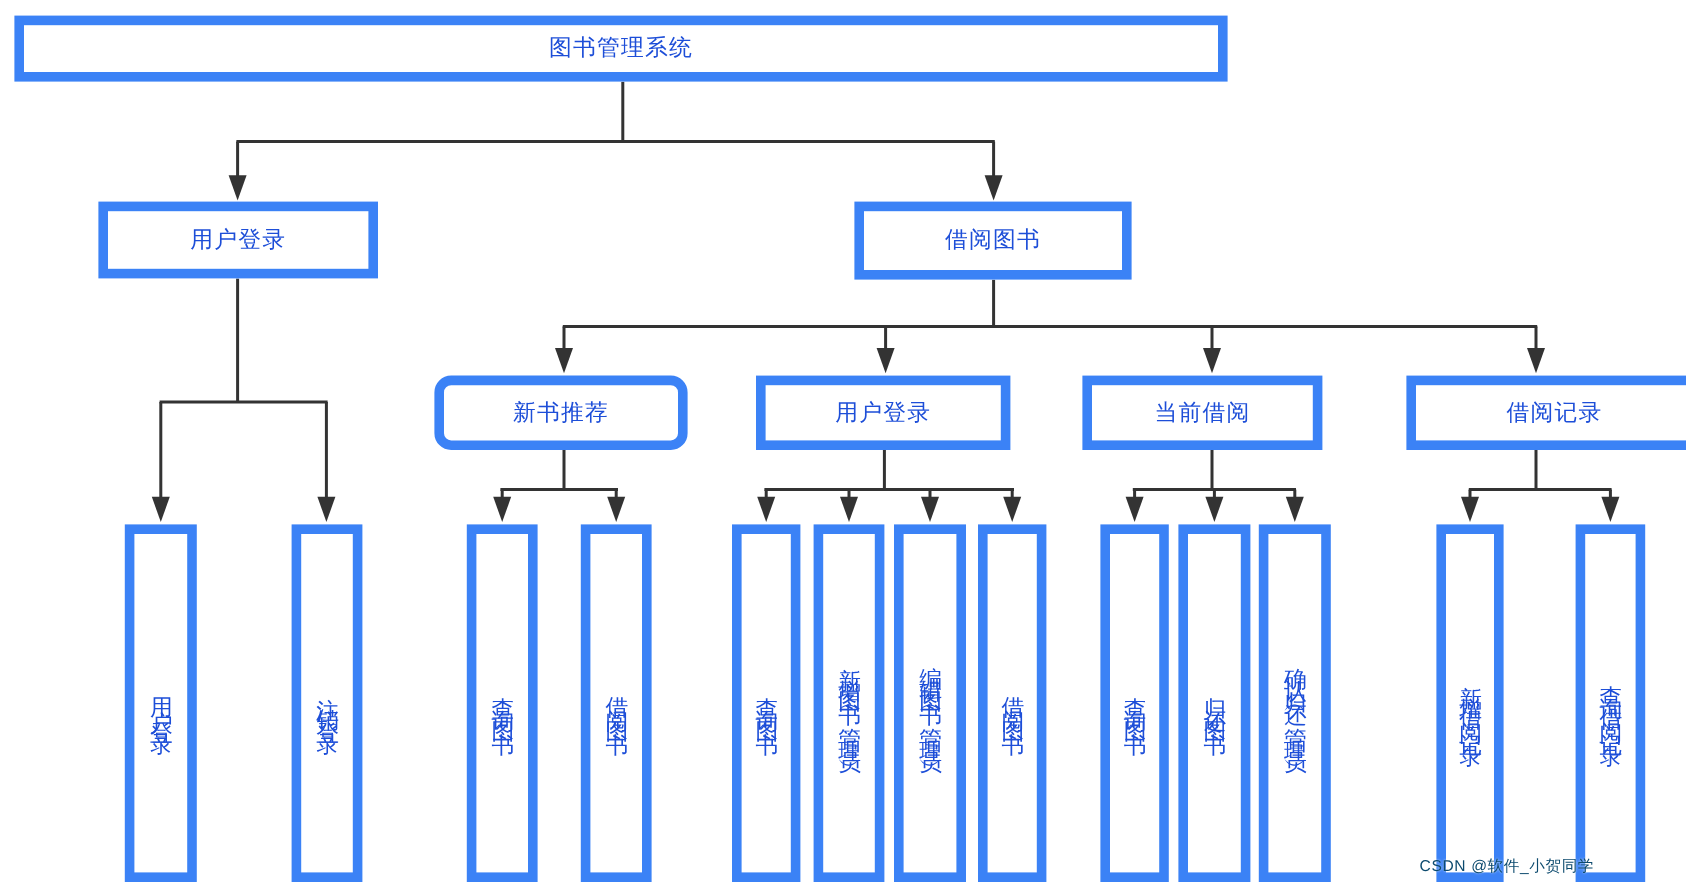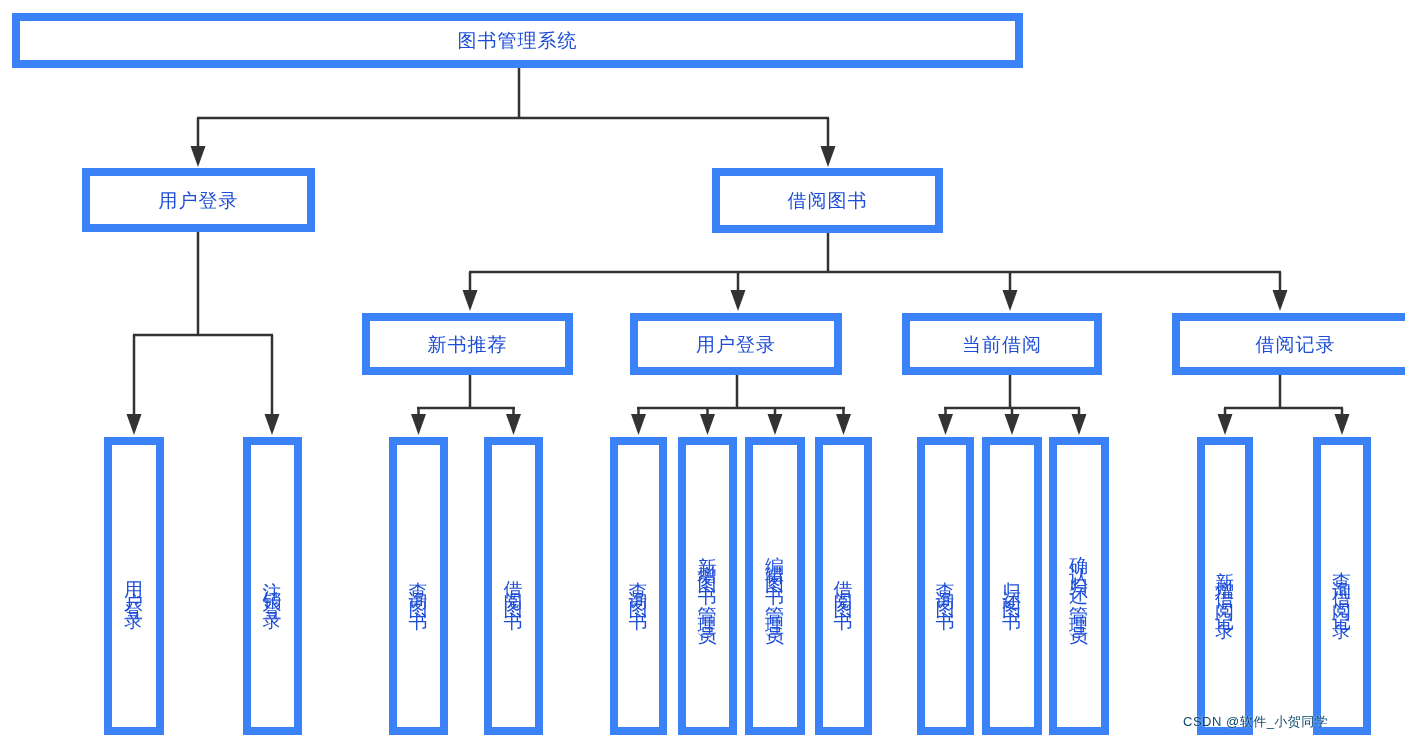--- a/index.html
+++ b/index.html
@@ -108,21 +108,21 @@
       <polygon points="1217.5,414 1232.5,414 1225,435" fill="#333333"></polygon>
       <line x1="1342" y1="408" x2="1342" y2="416" stroke="#333333" stroke-width="2.5"></line>
       <polygon points="1334.5,414 1349.5,414 1342,435" fill="#333333"></polygon>
     </svg>
 
   <div class="node h" style="left:12px; top:13px; width:1011px; height:55px;">图书管理系统</div>
 
   <div class="node h" style="left:82px; top:168px; width:233px; height:64px;">用户登录</div>
   <div class="node h" style="left:712px; top:168px; width:231px; height:65px;">借阅图书</div>
 
-  <div class="node h" style="left:362px; top:313px; width:211px; height:62px;">新书推荐</div>
+  <div class="node h" style="left:362px; top:313px; width:211px; height:62px;border-radius:14px;">新书推荐</div>
   <div class="node h" style="left:630px; top:313px; width:212px; height:62px;">用户登录</div>
   <div class="node h" style="left:902px; top:313px; width:200px; height:62px;">当前借阅</div>
   <div class="node h" style="left:1172px; top:313px; width:247px; height:62px;">借阅记录</div>
 
   <div class="node v" style="left:104px; top:437px; width:60px; height:298px;">用户登录</div>
   <div class="node v" style="left:243px; top:437px; width:59px; height:298px;">注销登录</div>
 
   <div class="node v" style="left:389px; top:437px; width:59px; height:298px;">查询图书</div>
   <div class="node v" style="left:484px; top:437px; width:59px; height:298px;">借阅图书</div>
 

